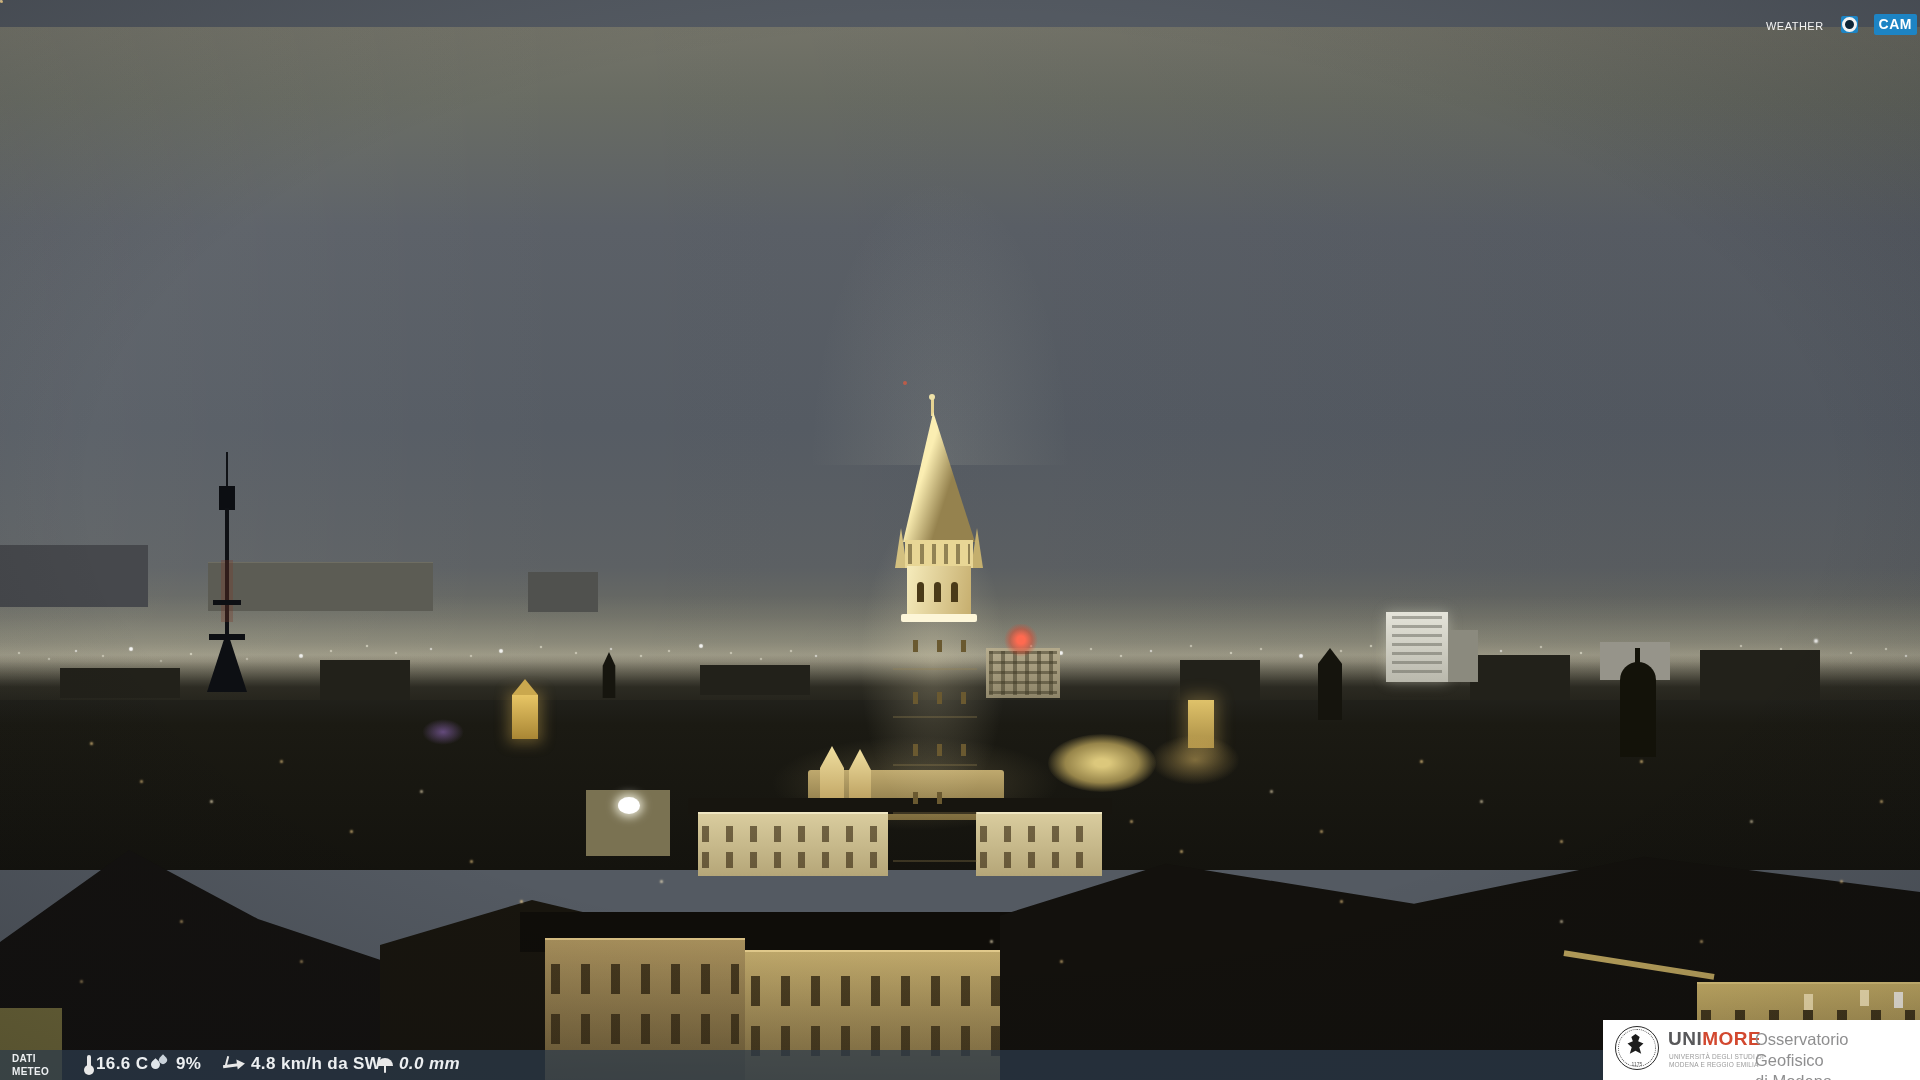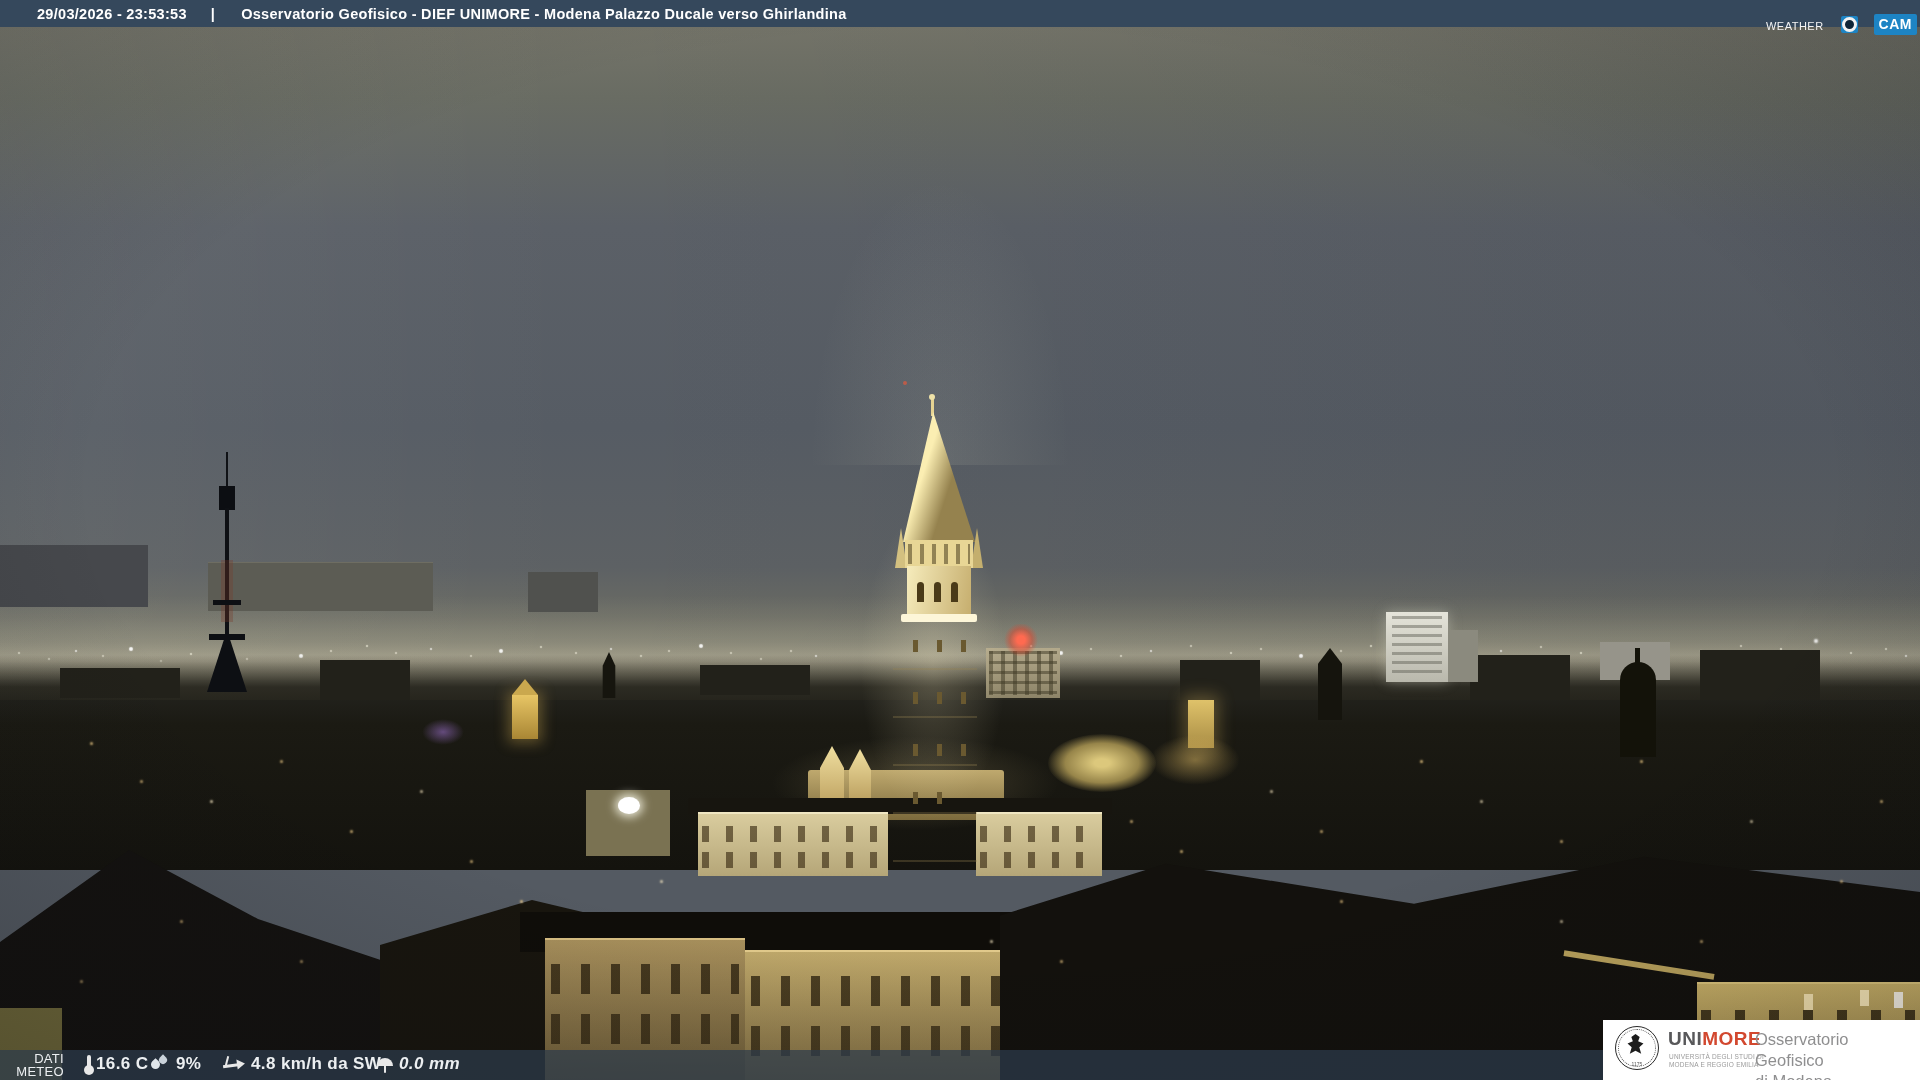--- a/index.html
+++ b/index.html
@@ -219,22 +219,22 @@
     text-transform:lowercase;}
   .wc-lens{width:17px;height:17px;margin-left:3px;border-radius:2px;background:#1d84c4;
     display:flex;align-items:center;justify-content:center;}
   .wc-lens i{display:block;width:9px;height:9px;border-radius:50%;background:#0e2436;border:3px solid #f2f2f2;}
   .wc-cam{margin-left:2px;background:#1d84c4;color:#fff;font-weight:bold;font-size:14px;
     padding:2px 5px 3px 5px;border-radius:2px;letter-spacing:.5px;}
 
   
   .bottom-bar{left:0;top:1050px;width:1920px;height:30px;background:rgba(44,60,76,.72);z-index:10;
     color:#eceff1;}
-  .dm{position:absolute;left:12px;top:2px;width:52px;text-align:right;
-    font-size:13px;font-weight:normal;line-height:13px;letter-spacing:.3px;}
+  .dm{position:absolute;left:12px;top:2px;width:52px;text-align:left;
+    font-size:10px;font-weight:bold;line-height:13px;letter-spacing:.3px;}
   .metric{position:absolute;top:4px;font-size:17px;font-weight:bold;letter-spacing:.4px;white-space:nowrap;}
   .m-temp{left:96px;} .m-hum{left:176px;} .m-wind{left:251px;} .m-rain{left:399px;font-style:italic;}
   .icon{position:absolute;top:4px;width:22px;height:22px;}
   .i-therm{left:78px;} .i-drops{left:148px;} .i-wind{left:222px;} .i-umb{left:374px;}
   .i-therm::before{content:"";position:absolute;left:9px;top:1px;width:4px;height:13px;
     background:#e8e8e8;border-radius:2px 2px 0 0;}
   .i-therm::after{content:"";position:absolute;left:6px;top:11px;width:10px;height:10px;
     border-radius:50%;background:#e8e8e8;}
   .i-drops::before{content:"";position:absolute;left:3px;top:6px;width:9px;height:9px;
     background:#dfe5ea;border-radius:0 50% 50% 50%;transform:rotate(45deg);}
@@ -343,25 +343,20 @@
   <div class="abs fgc-b"></div>
   <div class="abs fg-right"></div>
   <div class="abs fgr-cornice"></div>
   <div class="abs fgr-facade"></div>
   <div class="abs fgr-litwin"></div>
   <div class="abs fg-corner-lit"></div>
 
   <div class="abs city-lights"></div>
   <div class="abs vignette"></div>
 
-  <div class="abs top-bar">
-    <span class="ts">29/03/2026 - 23:53:53</span>
-    <span class="sep">|</span>
-    <span class="ttl">Osservatorio Geofisico - DIEF UNIMORE - Modena Palazzo Ducale verso Ghirlandina</span>
-  </div>
   <div class="wc-logo">
     <span class="wc-weather">Weather</span>
     <span class="wc-lens">
         <i></i>
       </span>
     <span class="wc-cam">CAM</span>
   </div>
 
   <div class="abs bottom-bar">
     <div class="dm">

